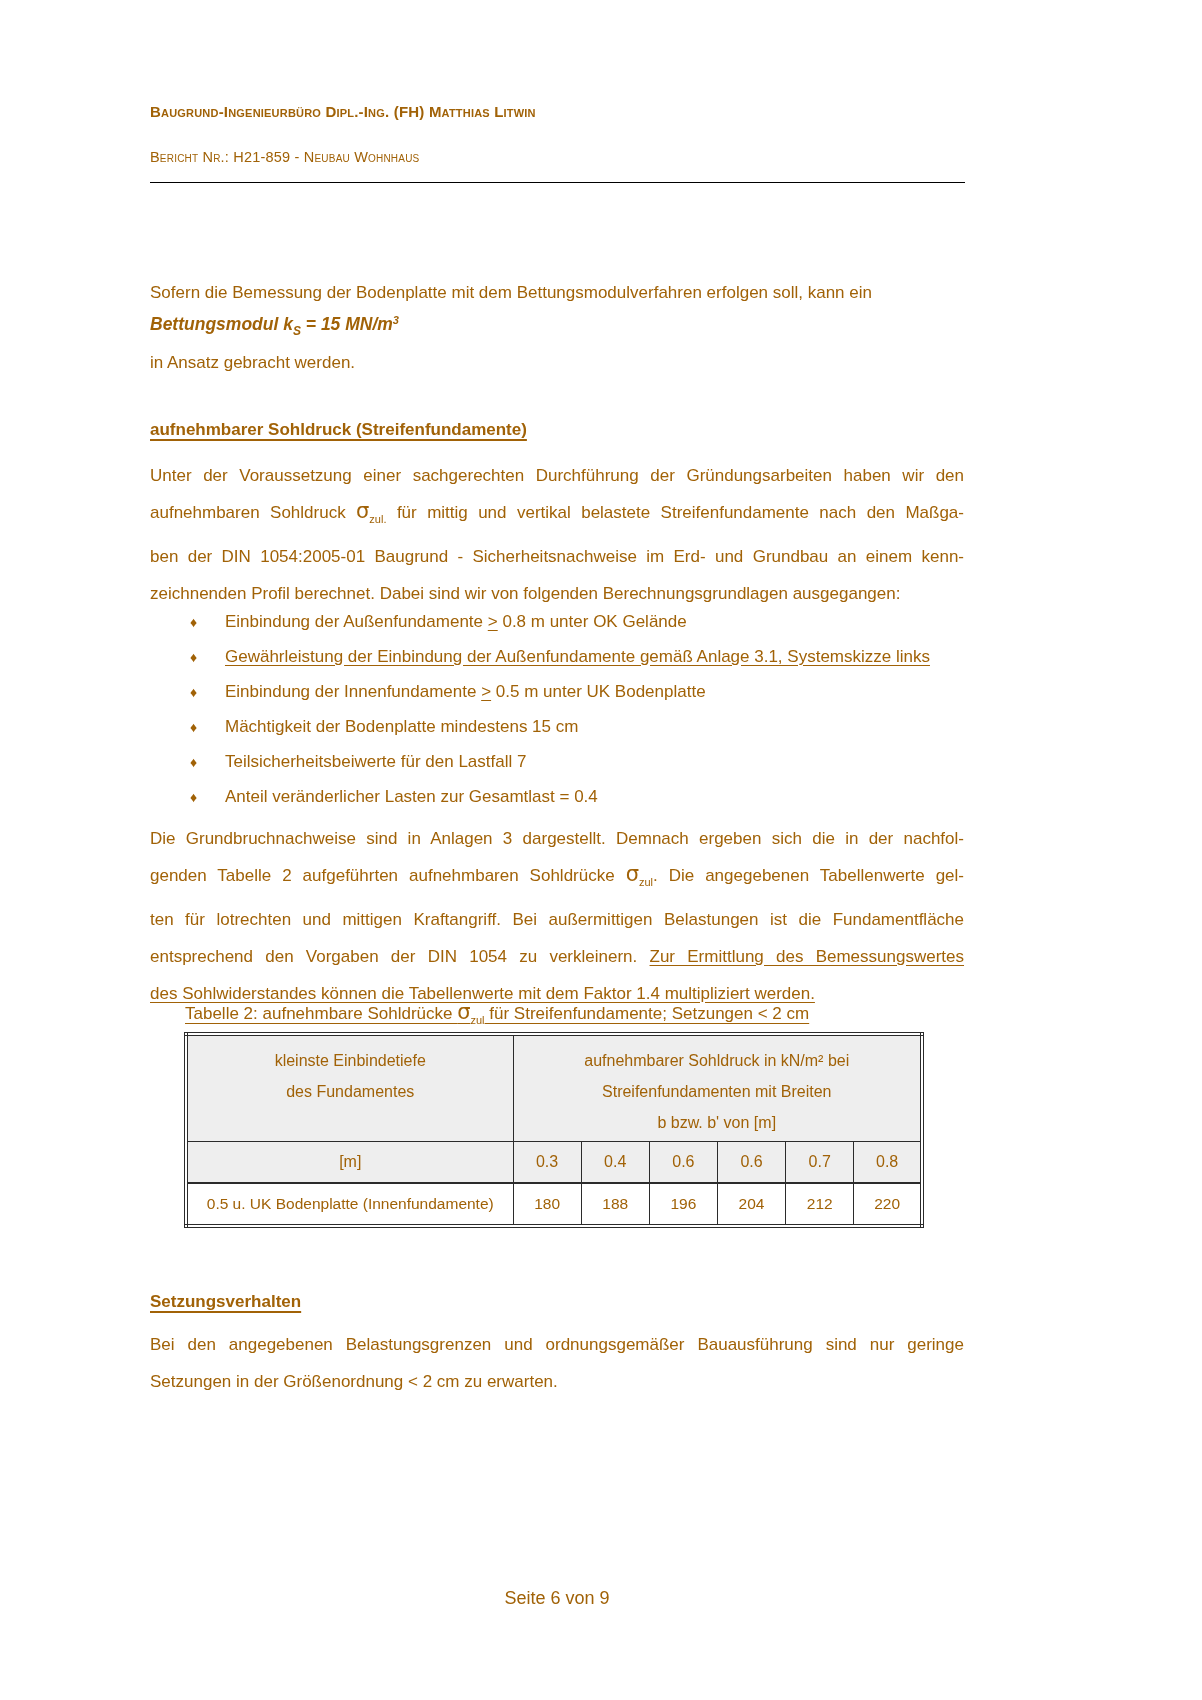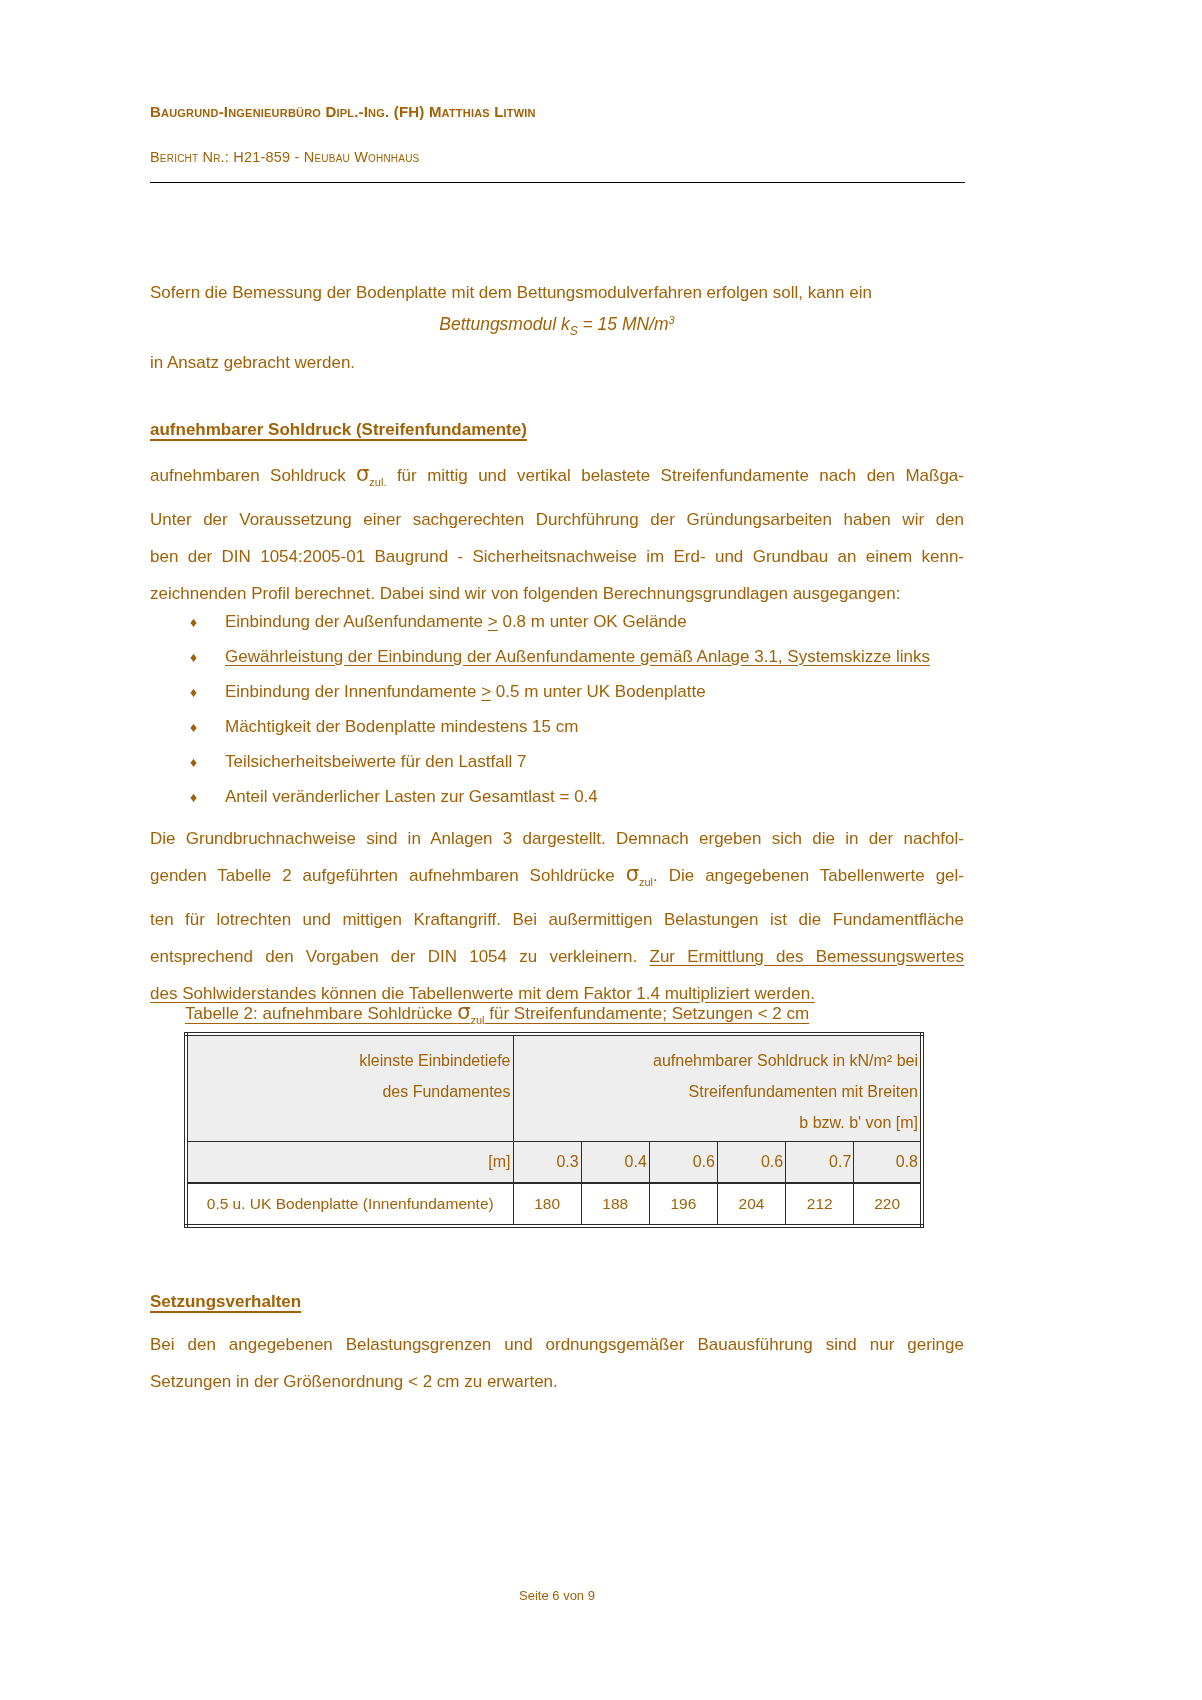--- a/index.html
+++ b/index.html
@@ -24,22 +24,22 @@
     font-variant: small-caps; letter-spacing: 0.2px;
   }
   .rule { border: none; border-top: 1.6px solid #000; margin: 0; width: 815px; }
 
   
   .bodytxt { font-size: 17px; line-height: 23px; }
   .para .pline { font-size: 17px; line-height: 37px; white-space: normal; }
   .para .pline.jl { text-align: justify; text-align-last: justify; }
 
   .formula {
-    text-align: center; font-size: 17.5px;
-    font-weight: normal; font-style: italic;
+    font-size: 17.5px;
+    font-weight: bold; font-style: italic;
   }
   .fsub { font-size: 12px; vertical-align: -5px; }
   .fsup { font-size: 11px; vertical-align: 6px; }
 
   .sg { font-size: 21px; line-height: 17px; font-family: "DejaVu Sans", sans-serif; }
   .sb { font-size: 11px; vertical-align: -5px; }
   .u  { text-decoration: underline; text-underline-offset: 3px; }
 
   .sec-heading {
     font-size: 17px; font-weight: bold;
@@ -63,45 +63,45 @@
     width: 740px; table-layout: fixed;
     border-collapse: collapse;
     border: 4px double #2b2b2b;
     font-size: 16px;
   }
   table.soil td {
     border: 1px solid #2b2b2b;
     text-align: center; vertical-align: middle;
     padding: 0 2px; overflow: hidden;
   }
-  table.soil .hdr { background: #eeeeee; text-align: right; }
+  table.soil .hdr { background: #eeeeee; }
   table.soil tr.r1 td { height: 96px; vertical-align: top; padding-top: 9px; line-height: 31px; }
   table.soil tr.r2 td { height: 40px; border-bottom: 2px solid #2b2b2b; }
   table.soil tr.rd td { height: 40px; background: #ffffff; font-size: 15.5px; }
 
-  .footer { text-align: center; font-size: 13px; }
+  .footer { text-align: center; font-size: 18px; }
 </style>
 </head>
 <body>
 
 <div class="page">
 
   <div class="abs firm-line" style="top:103px">Baugrund-Ingenieurbüro Dipl.-Ing. (FH) Matthias Litwin</div>
   <div class="abs report-line" style="top:149px">Bericht Nr.: H21-859  -  Neubau Wohnhaus</div>
   <hr class="abs rule" style="top:182px">
 
   <div class="abs bodytxt" style="top:281px">Sofern die Bemessung der Bodenplatte mit dem Bettungsmodulverfahren erfolgen soll, kann ein</div>
   <div class="abs formula" style="top:314px"><span>Bettungsmodul k</span><span class="fsub">S</span><span> = 15 MN/m</span><span class="fsup">3</span></div>
   <div class="abs bodytxt" style="top:351px">in Ansatz gebracht werden.</div>
 
   <div class="abs sec-heading" style="top:420px">aufnehmbarer Sohldruck (Streifenfundamente)</div>
 
   <div class="abs para" style="top:457px">
+      <div class="pline jl"><span>Unter der Voraussetzung einer sachgerechten Durchführung der Gründungsarbeiten haben wir den</span></div>
       <div class="pline jl"><span>aufnehmbaren Sohldruck </span><span class="sg">σ</span><span class="sb">zul.</span><span> für mittig und vertikal belastete Streifenfundamente nach den Maßga-</span></div>
-      <div class="pline jl"><span>Unter der Voraussetzung einer sachgerechten Durchführung der Gründungsarbeiten haben wir den</span></div>
       <div class="pline jl"><span>ben der DIN 1054:2005-01 Baugrund - Sicherheitsnachweise im Erd- und Grundbau an einem kenn-</span></div>
       <div class="pline"><span>zeichnenden Profil berechnet. Dabei sind wir von folgenden Berechnungsgrundlagen ausgegangen:</span></div>
     </div>
 
   <div class="abs" style="top:610px">
       <div class="bullet-item">
         <span class="g">♦</span>
         <span class="bt"><span>Einbindung der Außenfundamente </span><span class="u">&gt;</span><span> 0.8 m unter OK Gelände</span></span>
       </div>
       <div class="bullet-item">

